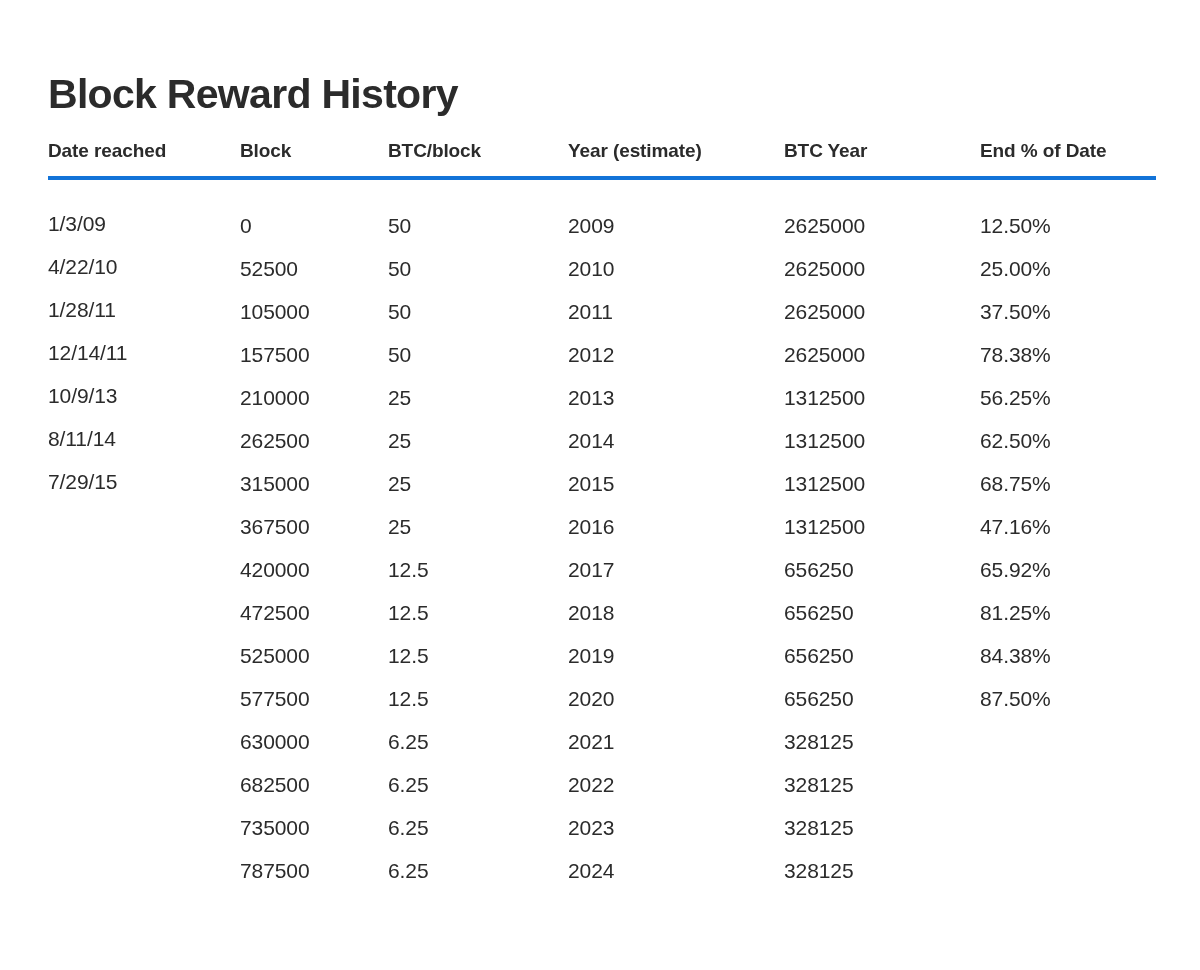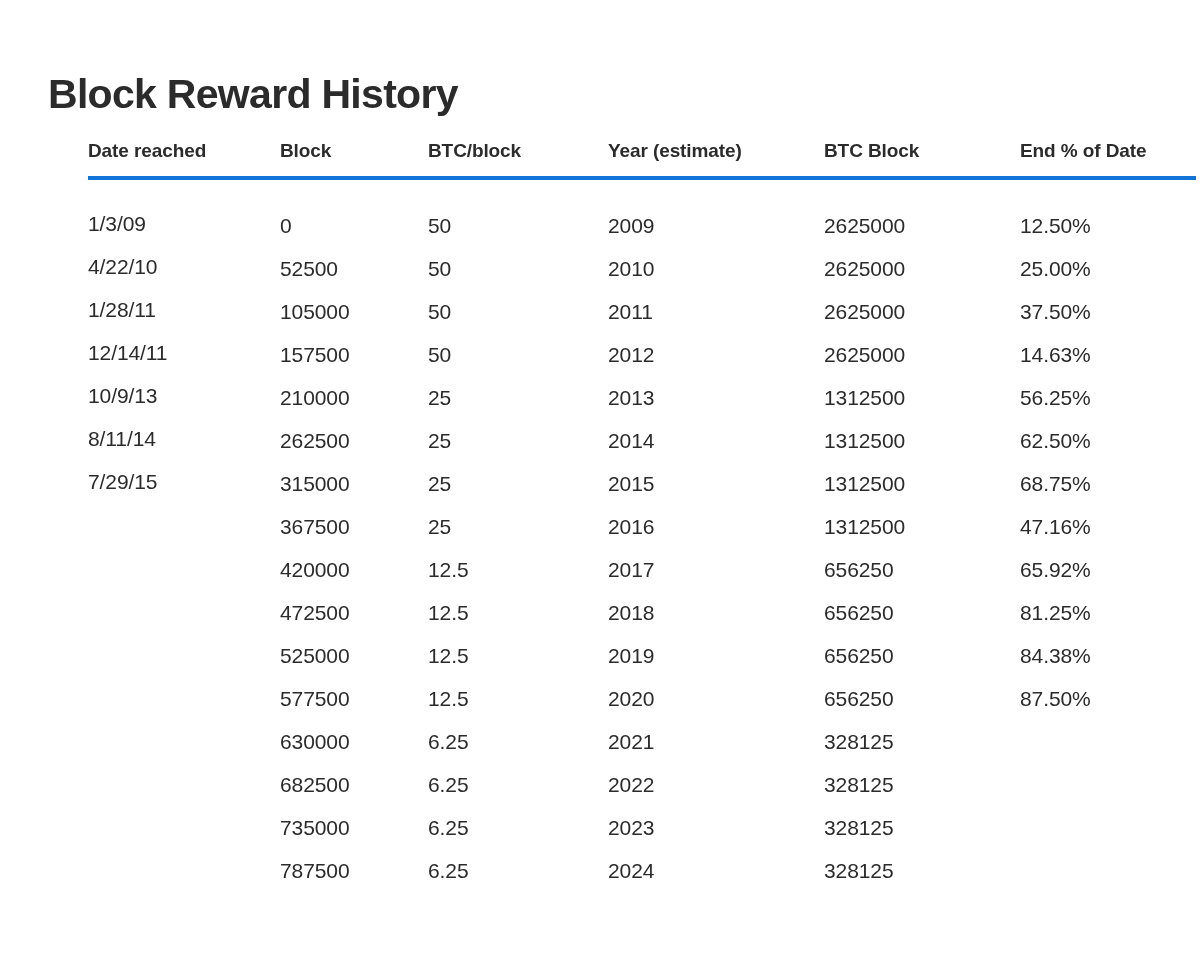--- a/index.html
+++ b/index.html
@@ -29,21 +29,20 @@
     letter-spacing: -0.7px;
     color: #2b2b2b;
     line-height: 1.1;
     white-space: nowrap;
   }
   .table-wrap {
     position: absolute;
     left: 48px;
     top: 140px;
     width: 1108px;
-    margin-left: 40px;
   }
   table.reward-table {
     border-collapse: collapse;
     width: 1108px;
     table-layout: fixed;
   }
   table.reward-table th {
     text-align: left;
     font-size: 19px;
     font-weight: 700;
@@ -96,21 +95,21 @@
         <col class="col-year">
         <col class="col-added">
         <col class="col-pct">
       </colgroup>
       <thead>
         <tr>
             <th>Date reached</th>
             <th>Block</th>
             <th>BTC/block</th>
             <th>Year (estimate)</th>
-            <th>BTC Block</th>
+            <th>BTC Year</th>
             <th>End % of Date</th>
           </tr>
       </thead>
       <tbody>
           <tr>
             <td class="cell-date">1/3/09</td>
             <td class="cell-block">0</td>
             <td class="cell-btc">50</td>
             <td class="cell-year">2009</td>
             <td class="cell-btc">2625000</td>
@@ -131,21 +130,21 @@
             <td class="cell-year">2011</td>
             <td class="cell-btc">2625000</td>
             <td class="cell-end">37.50%</td>
           </tr>
           <tr>
             <td class="cell-date">12/14/11</td>
             <td class="cell-block">157500</td>
             <td class="cell-btc">50</td>
             <td class="cell-year">2012</td>
             <td class="cell-btc">2625000</td>
-            <td class="cell-end">14.63%</td>
+            <td class="cell-end">78.38%</td>
           </tr>
           <tr>
             <td class="cell-date">10/9/13</td>
             <td class="cell-block">210000</td>
             <td class="cell-btc">25</td>
             <td class="cell-year">2013</td>
             <td class="cell-btc">1312500</td>
             <td class="cell-end">56.25%</td>
           </tr>
           <tr>

